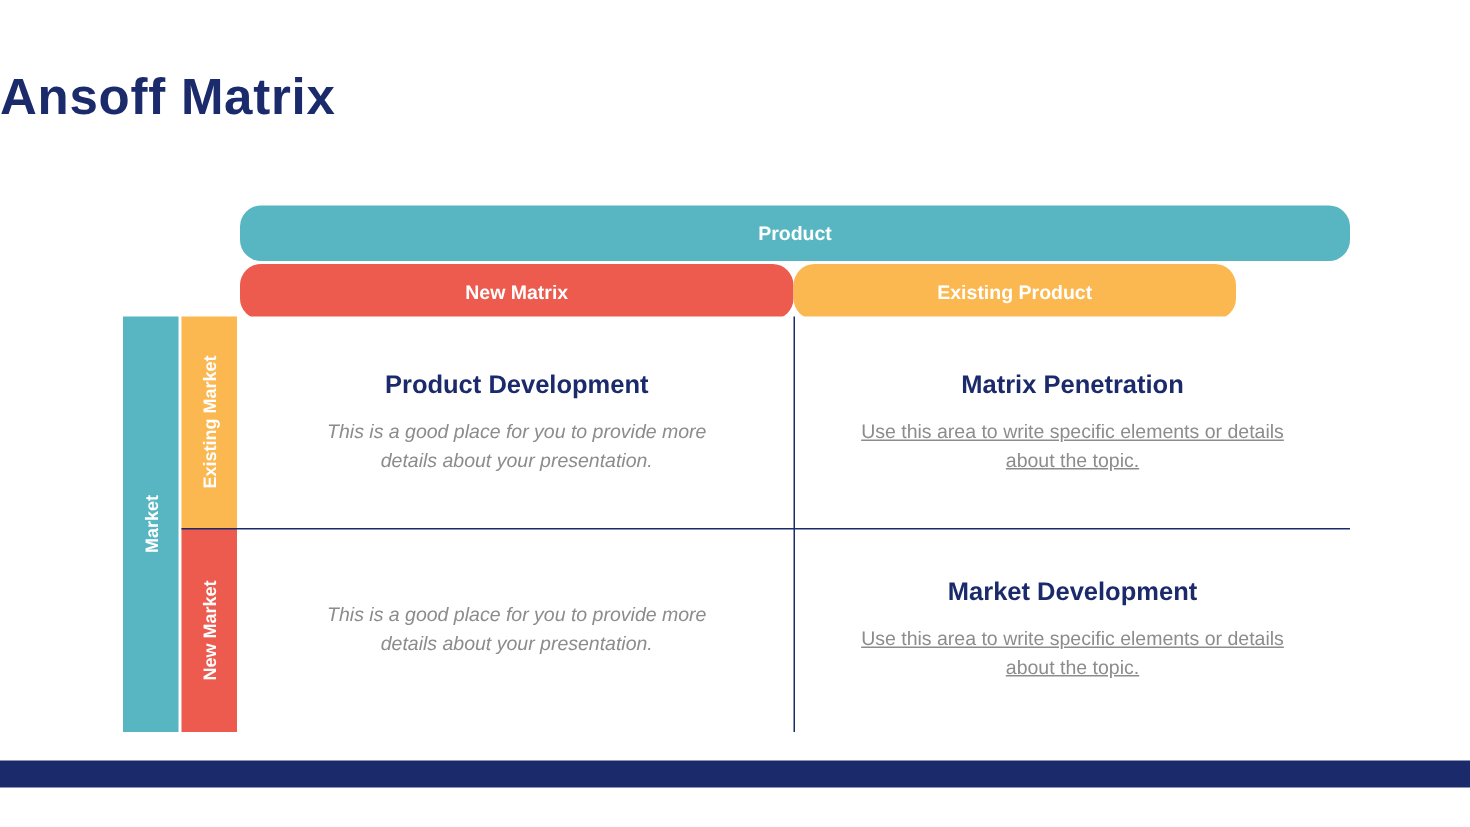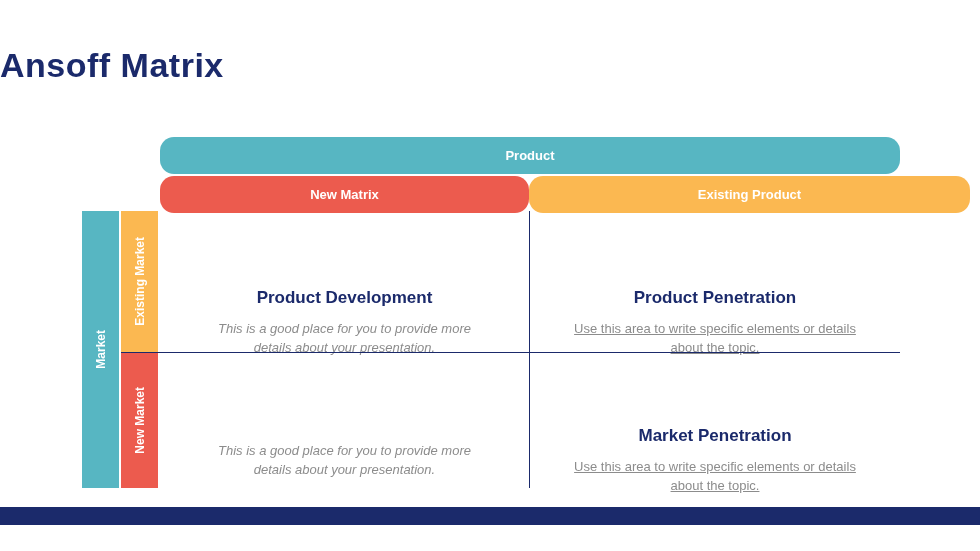--- a/index.html
+++ b/index.html
@@ -33,21 +33,21 @@
     display:flex;
     align-items:center;
     justify-content:center;
     color:#ffffff;
     font-weight:700;
     font-size:13px;
     border-radius:14px;
   }
   .product-bar{ left:160px; top:137px; width:740px; height:37px; background:var(--teal); }
   .col-header-left{ left:160px; top:176px; width:369px; height:37px; background:var(--red); }
-  .col-header-right{ left:529px; top:176px; width:441px; height:37px; background:var(--orange); }
+  .col-header-right{ left:529px; top:176px; width:295px; height:37px; background:var(--orange); }
 
   .vbar{
     position:absolute;
     display:flex;
     align-items:center;
     justify-content:center;
     color:#ffffff;
     font-weight:700;
     font-size:12px;
   }
@@ -61,21 +61,20 @@
   .row-label-bottom{ left:121px; top:352px; width:37px; height:136px; background:var(--red); }
 
   .quadrant{
     position:absolute;
     display:flex;
     flex-direction:column;
     align-items:center;
     justify-content:center;
     text-align:center;
     background:#ffffff;
-    margin-top:41px;
   }
   .q-tl{ left:160px; top:211px; width:369px; height:141px; }
   .q-tr{ left:530px; top:211px; width:370px; height:141px; }
   .q-bl{ left:160px; top:352px; width:369px; height:136px; }
   .q-br{ left:530px; top:352px; width:370px; height:136px; }
 
   .cell-title{
     font-size:17px;
     font-weight:800;
     color:var(--navy);
@@ -130,28 +129,28 @@
   </div>
   <div class="vbar row-label-bottom">
     <span>New Market</span>
   </div>
 
   <div class="quadrant q-tl">
     <div class="cell-title">Product Development</div>
     <div class="cell-body narrow">This is a good place for you to provide more details about your presentation.</div>
   </div>
   <div class="quadrant q-tr">
-    <div class="cell-title">Product Penetration</div>
+    <div class="cell-title">Matrix Penetration</div>
     <div class="cell-body wide">Use this area to write specific elements or details about the topic.</div>
   </div>
   <div class="quadrant q-bl">
     <div class="cell-body narrow">This is a good place for you to provide more details about your presentation.</div>
   </div>
   <div class="quadrant q-br">
-    <div class="cell-title">Market Penetration</div>
+    <div class="cell-title">Market Development</div>
     <div class="cell-body wide">Use this area to write specific elements or details about the topic.</div>
   </div>
 
   <div class="divider divider-h"></div>
   <div class="divider divider-v"></div>
 
   <div class="footer-bar"></div>
 
 </div>
 

